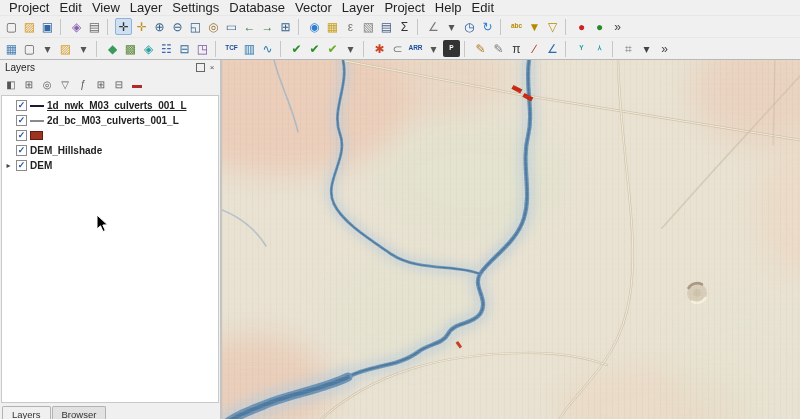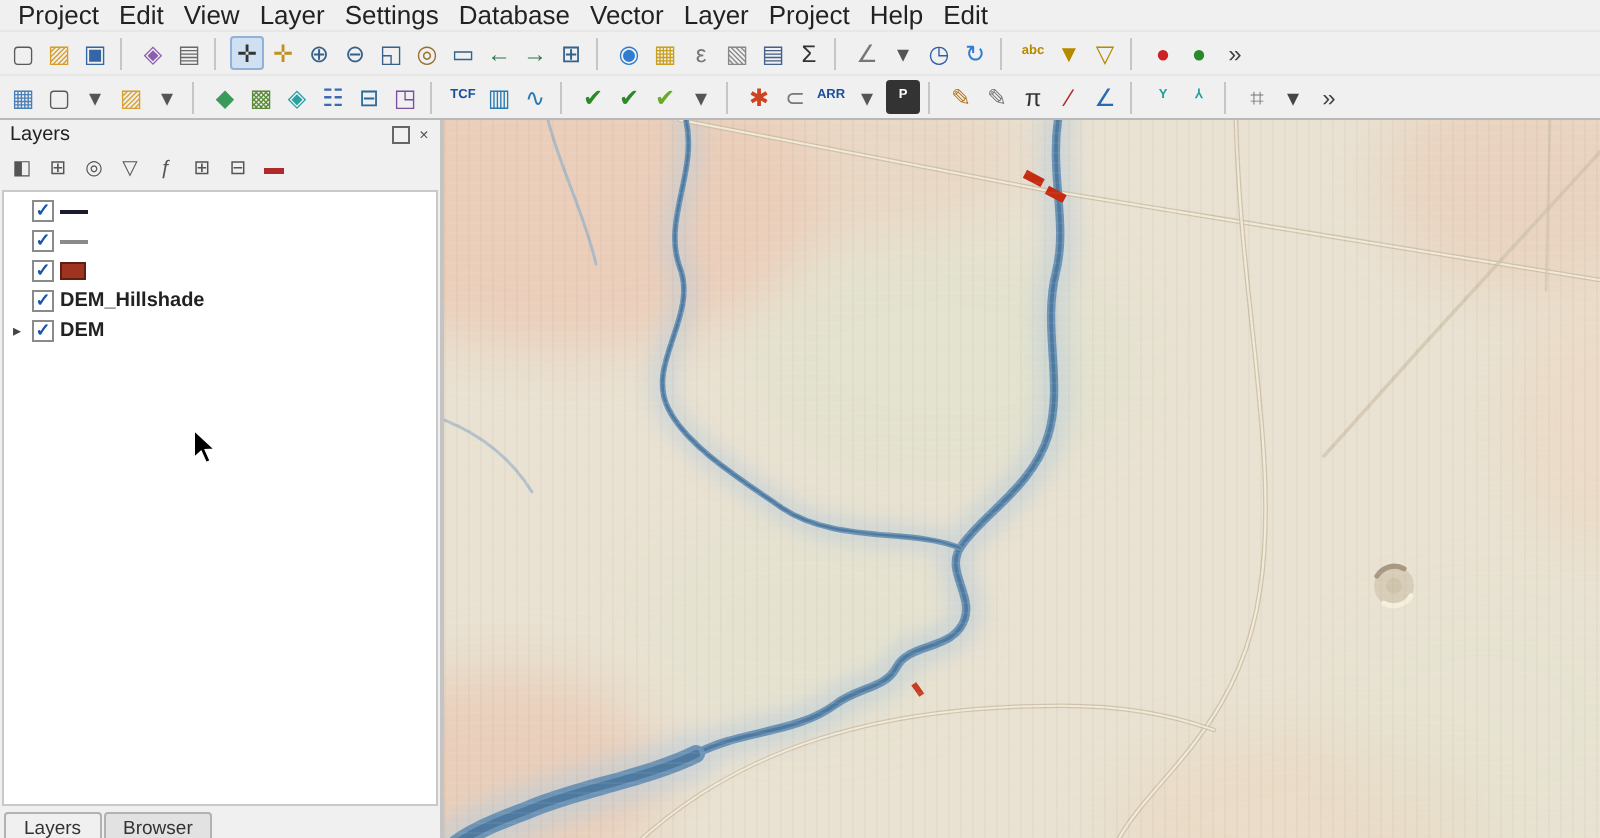--- a/index.html
+++ b/index.html
@@ -172,26 +172,28 @@
         <span class="ticon" style="color: rgb(85, 85, 85);">⊟</span>
         <span class="ticon" style="color: rgb(176, 42, 42);">▬</span>
       </div>
 
     <div class="tree">
 
       <div class="lrow">
         <span class="arrow"></span>
         <span class="cbx">✓</span>
         <span class="sym-line1"></span>
+        <span class="lname active">1d_nwk_M03_culverts_001_L</span>
       </div>
 
       <div class="lrow">
         <span class="arrow"></span>
         <span class="cbx">✓</span>
         <span class="sym-line2"></span>
+        <span class="lname">2d_bc_M03_culverts_001_L</span>
       </div>
 
       <div class="lrow">
         <span class="arrow"></span>
         <span class="cbx">✓</span>
         <span class="sym-rect"></span>
       </div>
 
       <div class="lrow">
         <span class="arrow"></span>

